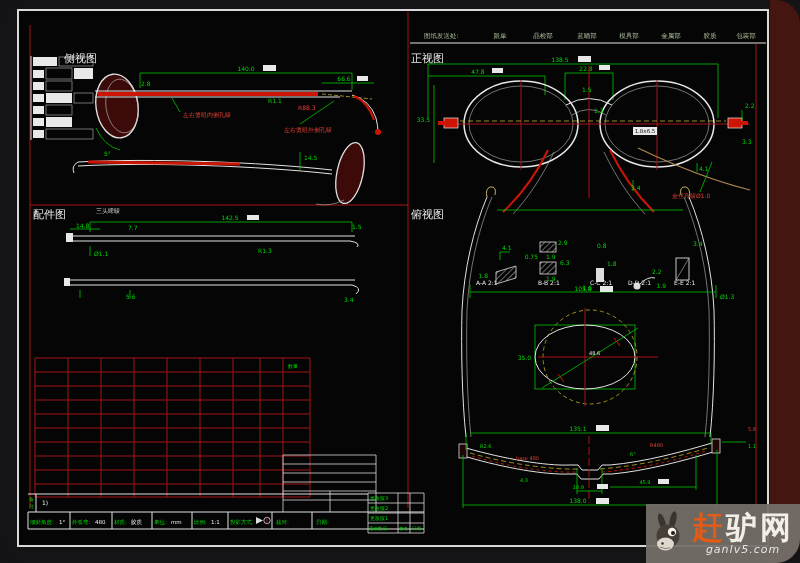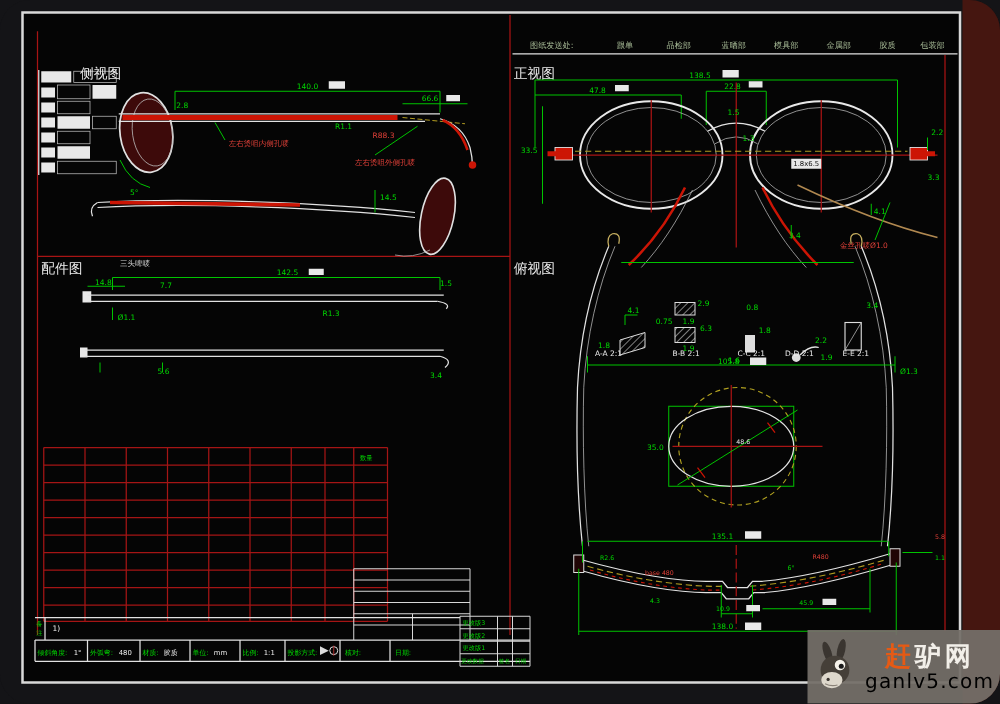--- a/index.html
+++ b/index.html
@@ -18,23 +18,23 @@
   .tr{fill:#e04038;font-size:6px}
   .vt{fill:#ececec;font-size:11px}
   .hx{fill:#a9bd98;font-size:6.5px}
   .tag{fill:#e8e8e8}
   .tb{fill:#00d800;font-size:5.5px}
   .tbw{fill:#ececec;font-size:5.5px}
   .watermark{position:absolute;left:646px;top:504px;width:154px;height:59px;
     background:rgba(116,110,104,.94);display:flex;align-items:center;gap:5px;
     padding-left:5px;box-sizing:border-box;}
   .wm-col{display:flex;flex-direction:column;align-items:center;line-height:1;}
-  .wm-brand{font-size:21px;font-weight:bold;letter-spacing:3px;white-space:nowrap;}
+  .wm-brand{font-size:31px;font-weight:bold;letter-spacing:3px;white-space:nowrap;}
   .wm-brand .b1{color:#e55a14}.wm-brand .b2{color:#f2efe9}
-  .wm-url{font-size:16px;color:#000000;margin-top:1px;letter-spacing:1px;}
+  .wm-url{font-size:11px;color:#e5e5e5;margin-top:1px;letter-spacing:1px;font-style:italic;}
 </style>
 </head>
 <body>
 
 <div id="stage">
 <svg width="800" height="563" viewBox="0 0 800 563">
   <defs>
     <pattern id="h" width="4" height="4" patternUnits="userSpaceOnUse" patternTransform="rotate(45)">
       <line x1="0" y1="0" x2="0" y2="4" stroke="#c9c9c9" stroke-width="1"></line>
     </pattern>

